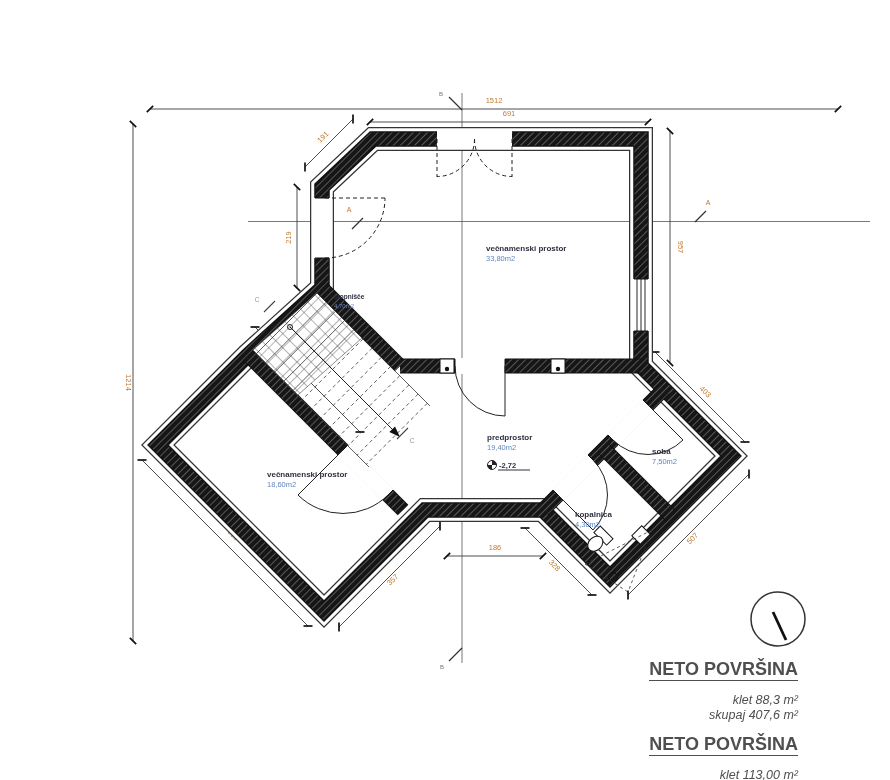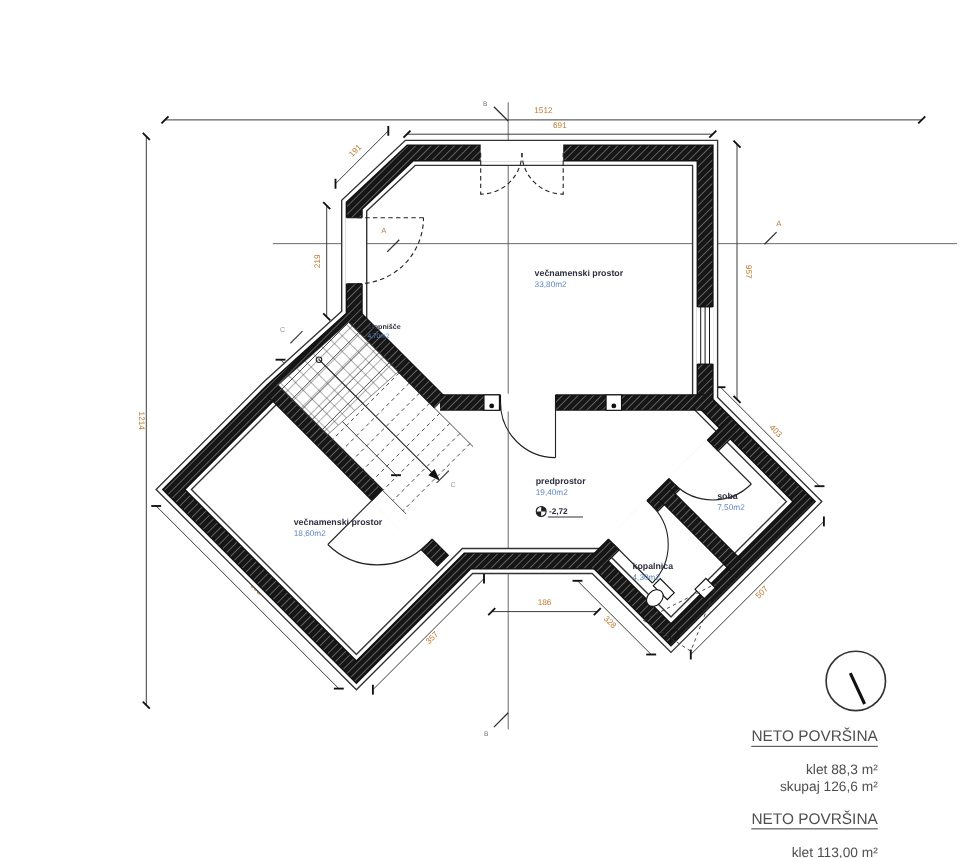--- a/index.html
+++ b/index.html
@@ -2,24 +2,24 @@
 <html><head>
 <meta charset="utf-8">
 <style>
   html,body{margin:0;padding:0;background:#fff;}
   .stage{position:relative;width:890px;height:780px;background:#fff;overflow:hidden;
          font-family:"Liberation Sans",sans-serif;margin-top:36px;}
   .stage svg{position:absolute;left:0;top:0;}
   svg text{font-family:"Liberation Sans",sans-serif;}
   .summary{position:absolute;top:626px;left:556px;width:242px;text-align:right;
            color:#4f4f4f;font-size:12.5px;line-height:15px;}
-  .sum-title{font-weight:400;font-size:14px;margin:0 0 16px 0;text-align:right;}
+  .sum-title{font-weight:700;font-size:18px;margin:0 0 16px 0;text-align:right;}
   .sum-title span{border-bottom:1.5px solid #4f4f4f;padding-bottom:1px;}
   .sum-title.second{margin-top:14px;}
-  .sum-row{margin:0;}
+  .sum-row{margin:0;font-style:italic;}
 </style>
 </head>
 <body>
 
 <div class="stage">
   <svg id="plan" width="890" height="780" viewBox="0 0 890 780">
       <defs>
         <pattern id="hatch" width="5" height="5" patternUnits="userSpaceOnUse" patternTransform="rotate(45)">
           <rect width="5" height="5" fill="#161616"></rect>
           <line x1="0" y1="0" x2="0" y2="5" stroke="#9a9a9a" stroke-width="1"></line>
@@ -237,19 +237,19 @@
       <circle cx="778" cy="583" r="27" fill="none" stroke="#333" stroke-width="1.5"></circle>
       <line x1="773" y1="576" x2="786" y2="604" stroke="#111" stroke-width="2.8"></line>
       <rect x="126" y="756" width="16" height="5" fill="#4a4a4a"></rect>
     </svg>
 
   <div class="summary">
     <div class="sum-title">
       <span>NETO POVRŠINA</span>
     </div>
     <div class="sum-row">klet 88,3 m²</div>
-    <div class="sum-row">skupaj 126,6 m²</div>
+    <div class="sum-row">skupaj 407,6 m²</div>
     <div class="sum-title second">
       <span>NETO POVRŠINA</span>
     </div>
     <div class="sum-row">klet 113,00 m²</div>
   </div>
 </div>
 
 </body></html>

